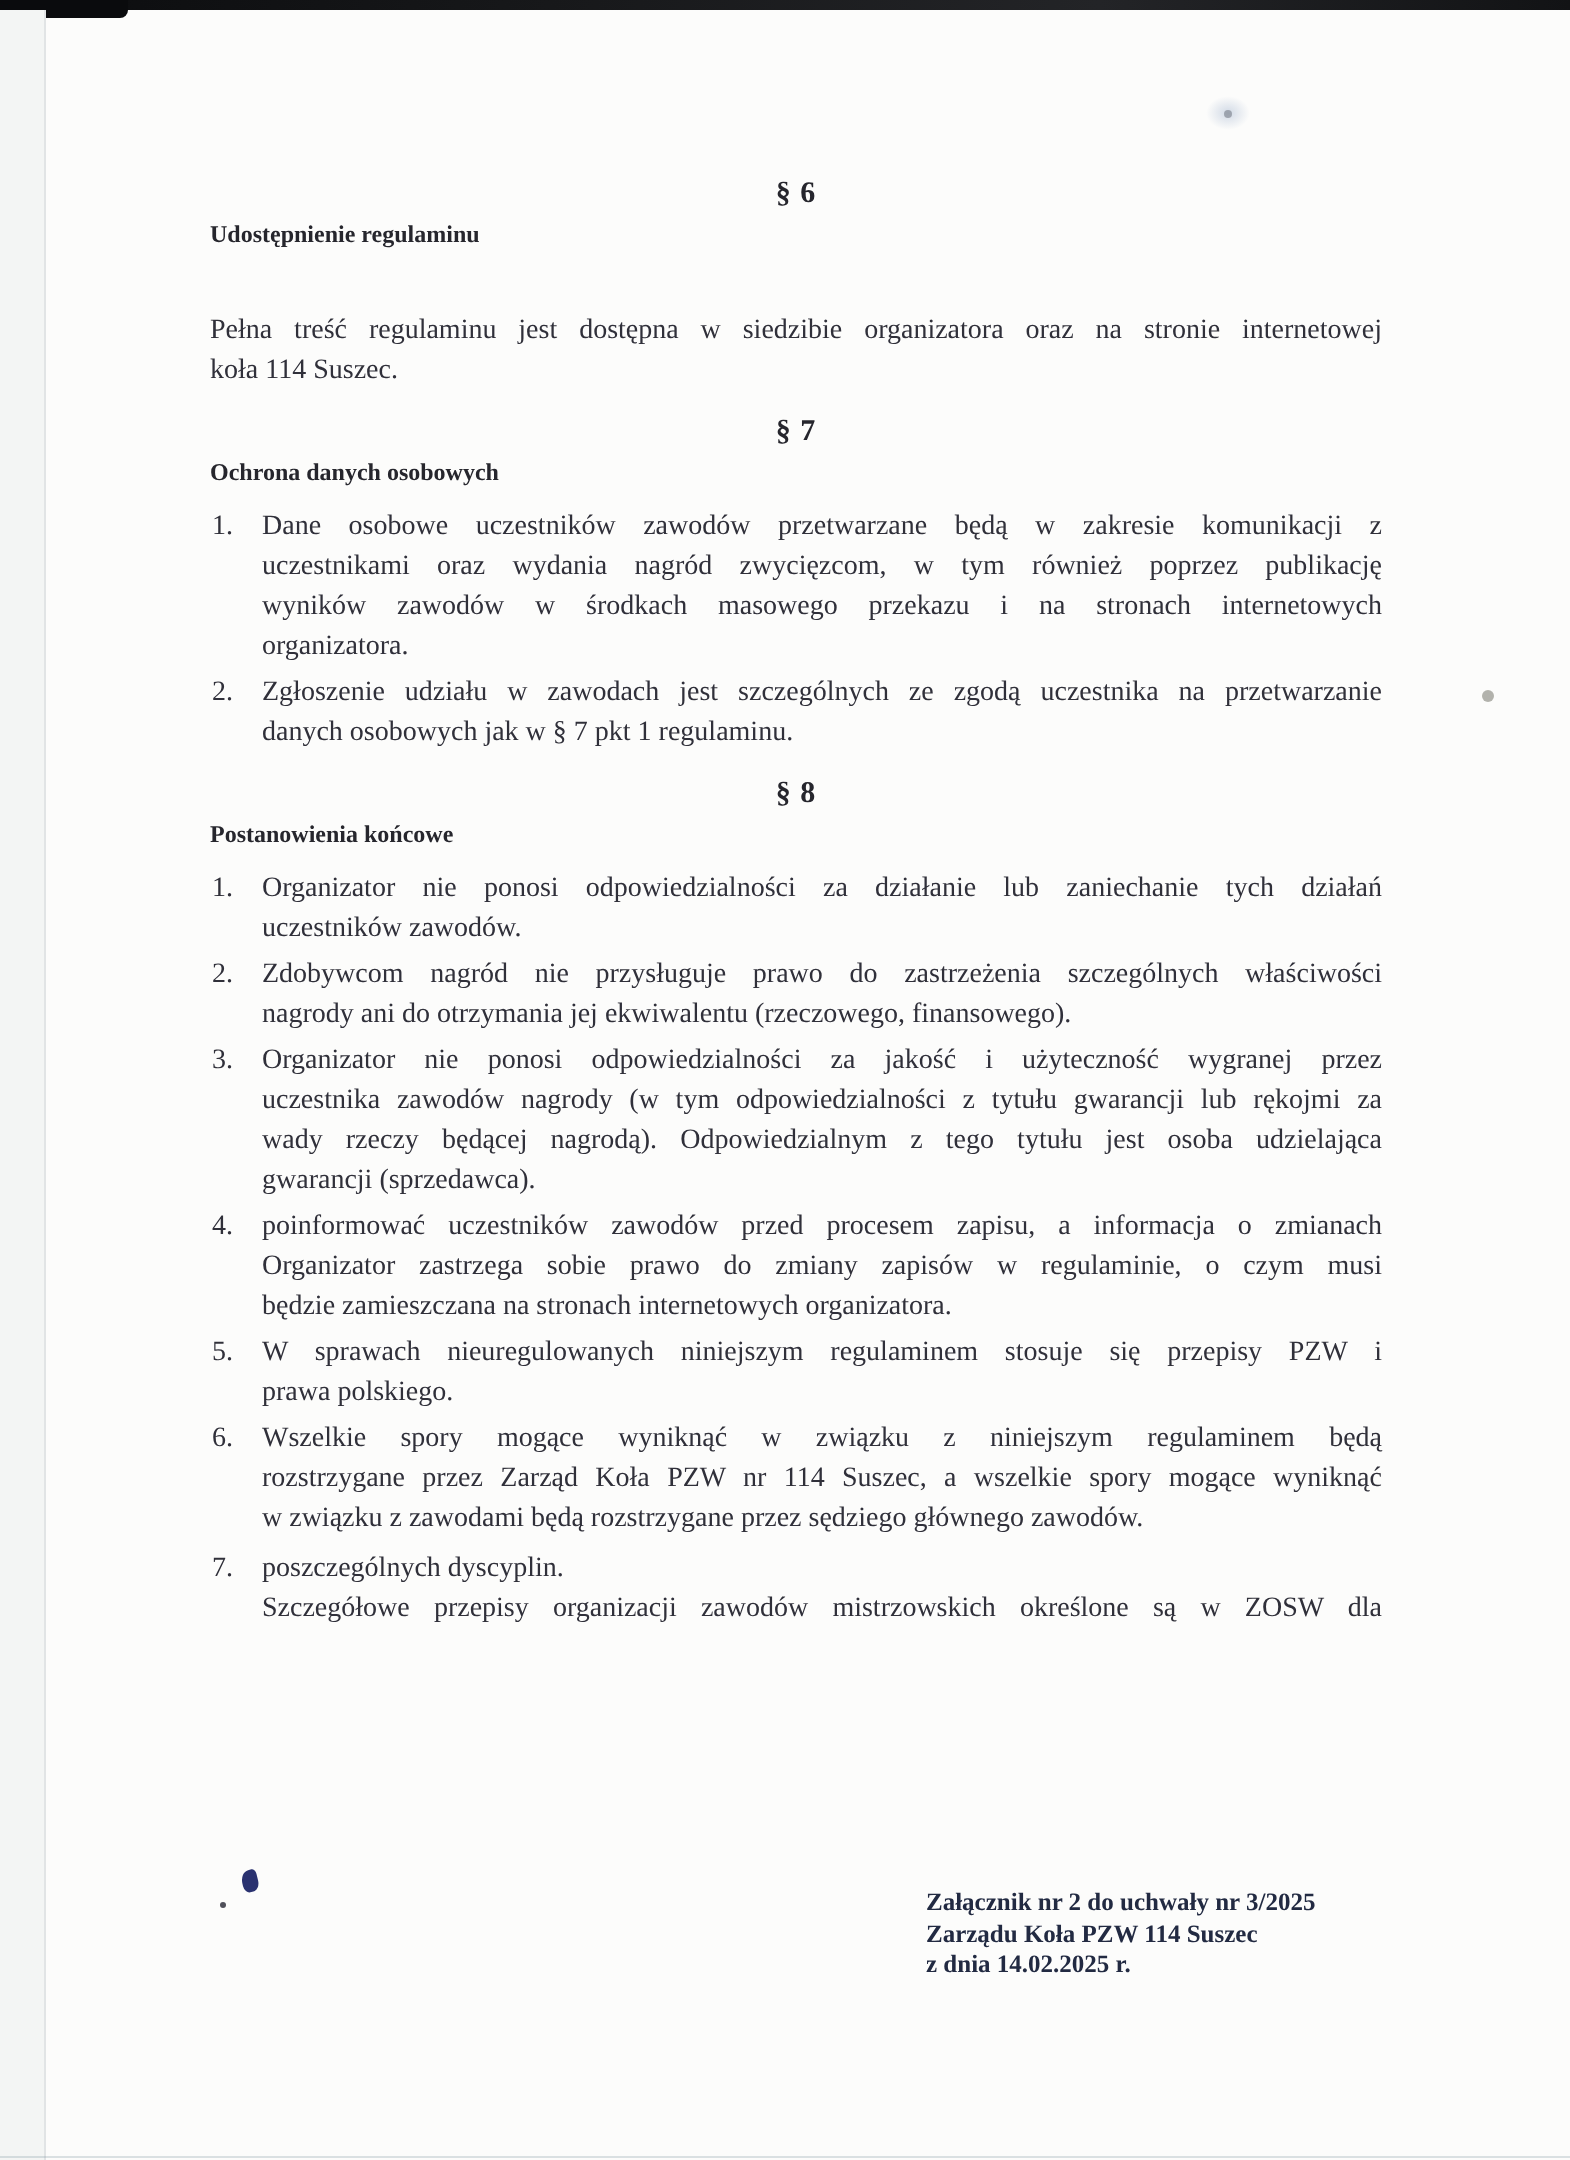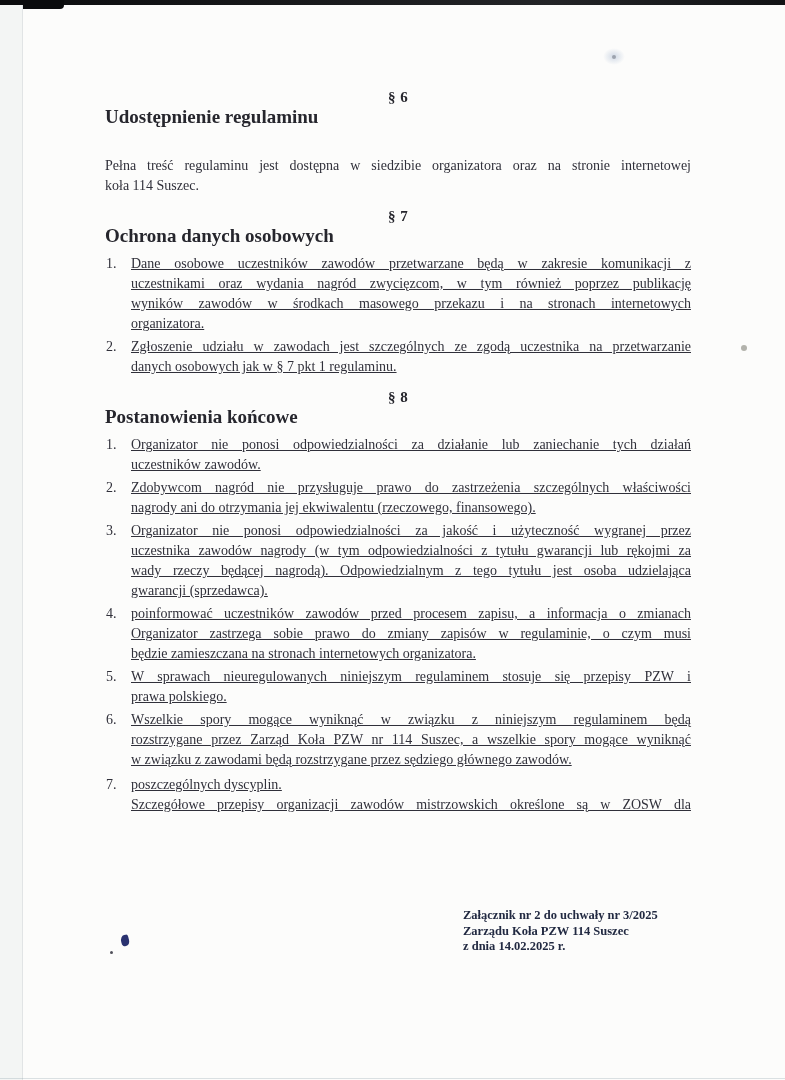--- a/index.html
+++ b/index.html
@@ -56,47 +56,47 @@
   }
   
   .content{
     position:absolute;left:105px;top:89px;width:586px;
   }
   .sec-symbol{
     text-align:center;font-weight:bold;font-size:15px;line-height:17px;
     color:#26262d;letter-spacing:.5px;
   }
   .sec-heading{
-    font-weight:bold;font-size:19px;line-height:18px;margin:2px 0 0 0;
+    font-weight:bold;font-size:12px;line-height:18px;margin:2px 0 0 0;
     color:#26262d;
   }
   .sec-body{margin-top:30px;font-size:14px;}
   .sec{margin-top:12px;}
   .sec:first-child{margin-top:0;}
   ol.items{
     list-style:none;counter-reset:li;
     margin:9px 0 0 0;padding:0;
     font-size:14px;
   }
   ol.items li{
     counter-increment:li;
-    position:relative;padding-left:26px;margin-bottom:3px;text-decoration:underline;
+    position:relative;padding-left:26px;margin-bottom:3px;
   }
   ol.items li::before{
     content:counter(li) ".";
     position:absolute;left:1px;top:0;line-height:20px;
   }
   .jline{
     text-align:justify;text-align-last:justify;
     line-height:20px;white-space:normal;
   }
   .jline.last{text-align-last:left;}
   .jline.spaced{margin-top:5px;}
   .attachment{
-    position:absolute;left:463px;top:908px;
+    position:absolute;left:463px;top:944px;
     font-weight:bold;font-size:12.5px;line-height:15.5px;
     color:#222a42;
   }
 </style>
 </head>
 <body>
 
 <div class="page">
 
   <div class="top-band"></div>

